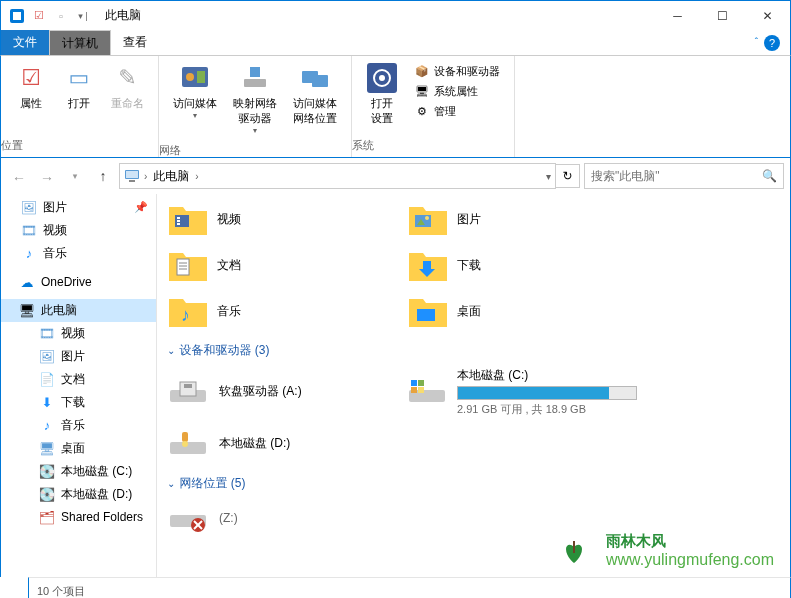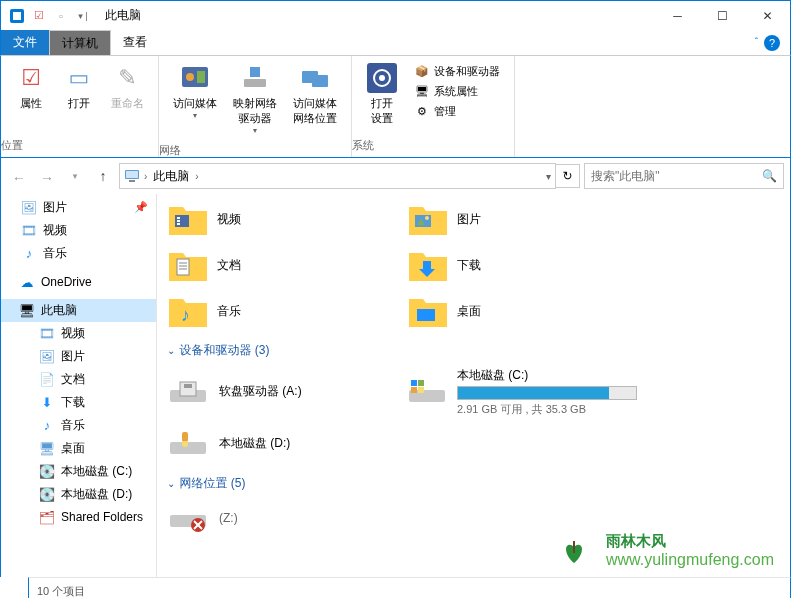--- a/index.html
+++ b/index.html
@@ -377,21 +377,21 @@
               <rect x="11" y="2" width="6" height="6" fill="#7fb04f"></rect>
               <rect x="4" y="9" width="6" height="6" fill="#e8a33d"></rect>
               <rect x="11" y="9" width="6" height="6" fill="#f7dc6f"></rect>
             </svg>
           </div>
         <div class="dinfo">
           <div class="dname">本地磁盘 (C:)</div>
           <div class="drive-bar">
               <div class="drive-bar-fill" id="drive-c-fill" style="width: 85%;"></div>
             </div>
-          <div class="drive-sub">2.91 GB 可用 , 共 35.3 GB</div>
+          <div class="drive-sub">2.91 GB 可用 , 共 18.9 GB</div>
         </div>
       </div>
     </div>
     <div class="folder-row">
       <div class="drive-item">
         <div class="di">
             <svg class="drive-svg" viewBox="0 0 40 28">
               <rect x="2" y="12" width="36" height="12" fill="#c9c9c9" rx="2"></rect>
               <rect x="14" y="2" width="6" height="10" fill="#e8a33d" rx="2"></rect>
               <circle cx="17" cy="14" r="3" fill="#f7dc6f"></circle>

